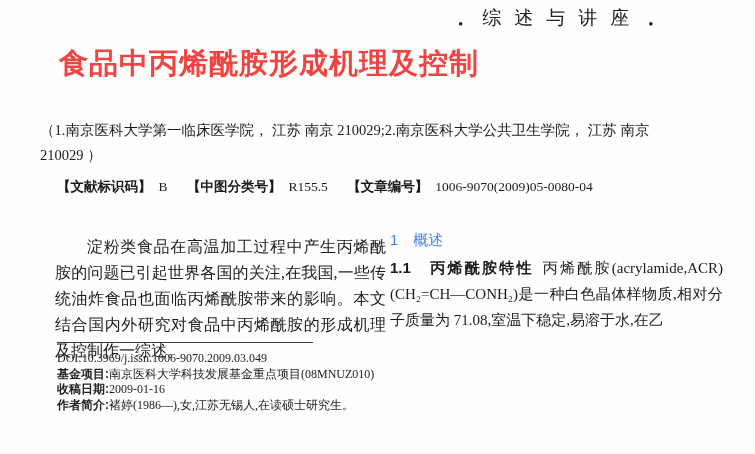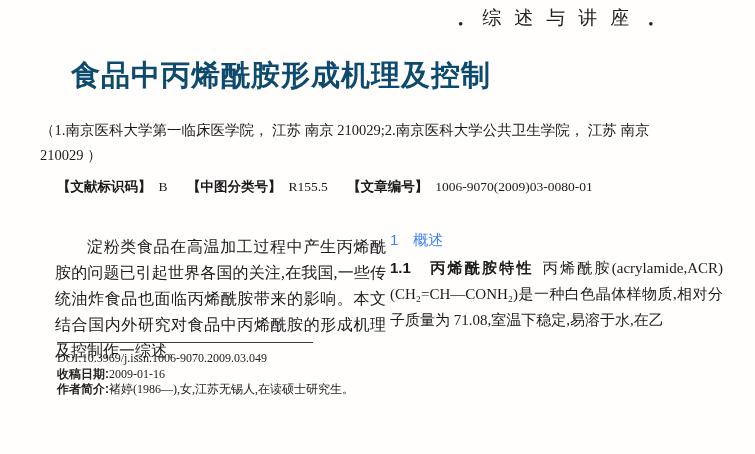--- a/index.html
+++ b/index.html
@@ -28,26 +28,26 @@
     margin: 0 6px 12px 19px;
     letter-spacing: 13px;
     font-weight: 400;
   }
 
   
   .title {
     position: absolute;
     left: 55px;
     top: 40px;
-    margin: 16px;
+    margin: 4px;
     font-family: "Liberation Sans", "DejaVu Sans", sans-serif;
     font-size: 29px;
     font-weight: 700;
     letter-spacing: 1px;
-    color: #0c4a6e;
+    color: #ef4444;
   }
   .authors {
     position: absolute;
     left: 57px;
     top: 95px;
     font-size: 14px;
   }
   .affiliation {
     position: absolute;
     left: 40px;
@@ -154,40 +154,43 @@
 
 
   <div class="affiliation">
     <div>（1.南京医科大学第一临床医学院， 江苏 南京 210029;2.南京医科大学公共卫生学院， 江苏 南京</div>
     <div>210029 ）</div>
   </div>
 
   <div class="meta-codes">
     <span class="m-label">【文献标识码】</span><span class="m-value">B</span>
     <span class="m-label">【中图分类号】</span><span class="m-value">R155.5</span>
-    <span class="m-label">【文章编号】</span><span class="m-value">1006-9070(2009)03-0080-01</span>
+    <span class="m-label">【文章编号】</span><span class="m-value">1006-9070(2009)05-0080-04</span>
   </div>
 
 
   <div class="col-left">
     <p class="intro">淀粉类食品在高温加工过程中产生丙烯酰胺的问题已引起世界各国的关注,在我国,一些传统油炸食品也面临丙烯酰胺带来的影响。本文结合国内外研究对食品中丙烯酰胺的形成机理及控制作一综述。</p>
   </div>
 
   <div class="col-right">
     <div class="h1">1　概述</div>
     <p class="para">
       <span class="h2">1.1　丙烯酰胺特性</span><span>丙烯酰胺(acrylamide,ACR)(CH₂=CH—CONH₂)是一种白色晶体样物质,相对分子质量为 71.08,室温下稳定,易溶于水,在乙</span>
     </p>
   </div>
 
   <div class="foot-rule"></div>
 
   <div class="footnote">
     <div>DOI:10.3969/j.issn.1006-9070.2009.03.049</div>
     <div>
+      <span class="fn-label">基金项目:</span><span>南京医科大学科技发展基金重点项目(08MNUZ010)</span>
+    </div>
+    <div>
       <span class="fn-label">收稿日期:</span><span>2009-01-16</span>
     </div>
     <div>
       <span class="fn-label">作者简介:</span><span>褚婷(1986—),女,江苏无锡人,在读硕士研究生。</span>
     </div>
   </div>
 
 </div>
 
 </body></html>

